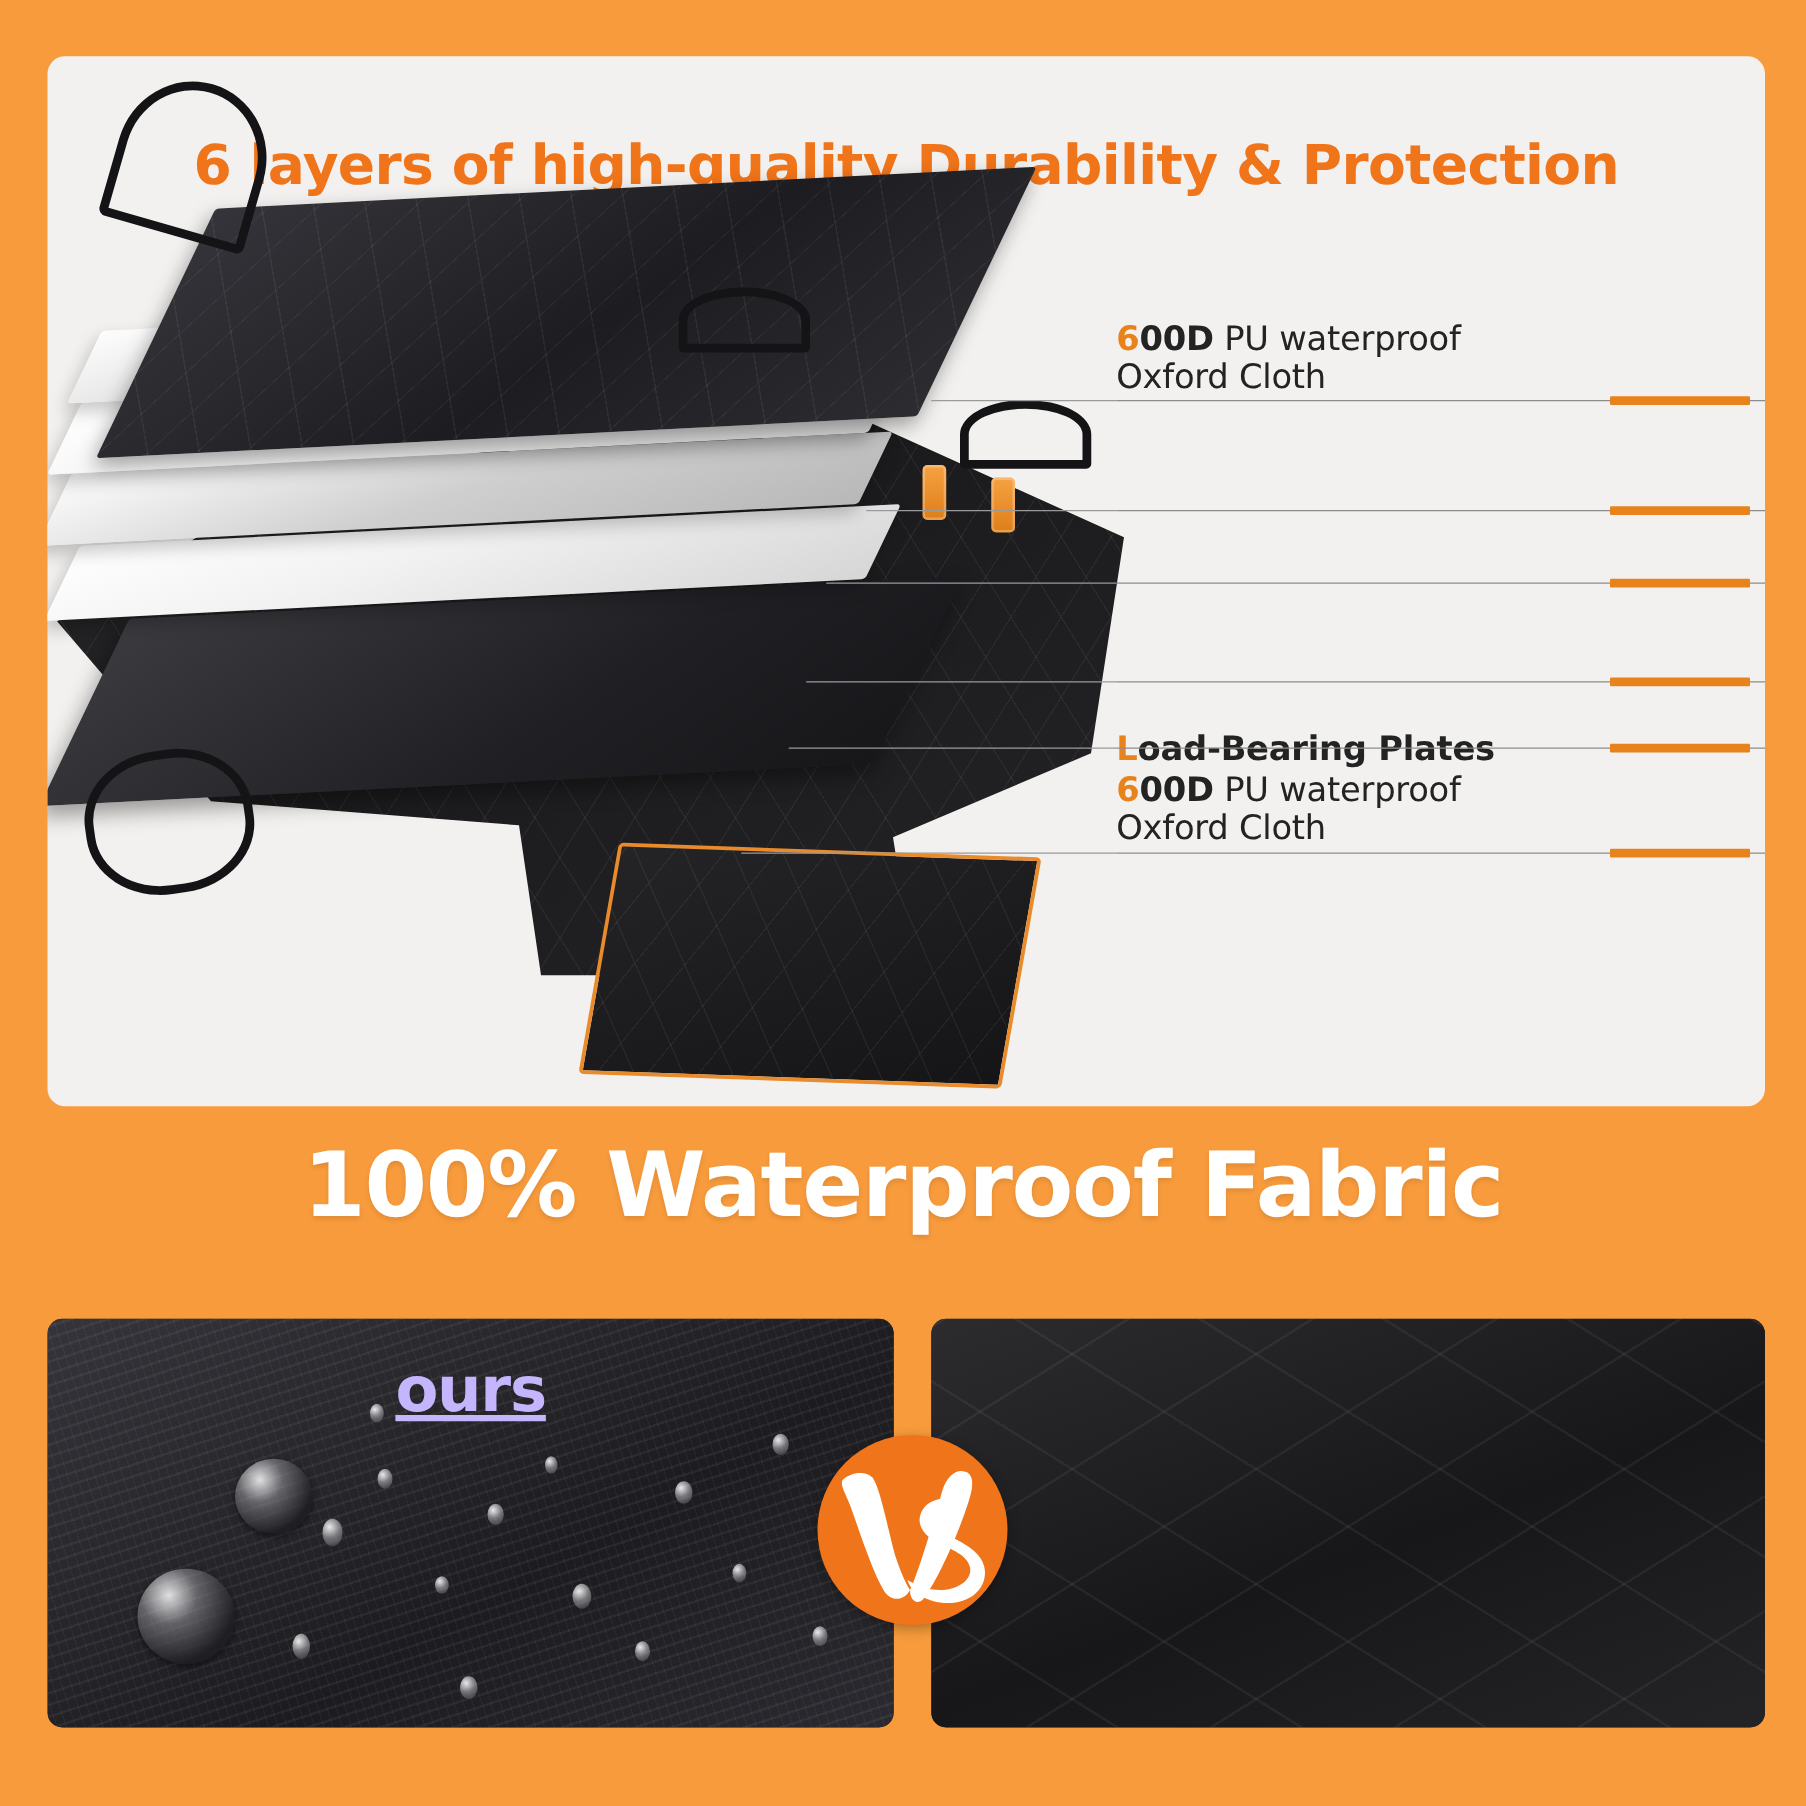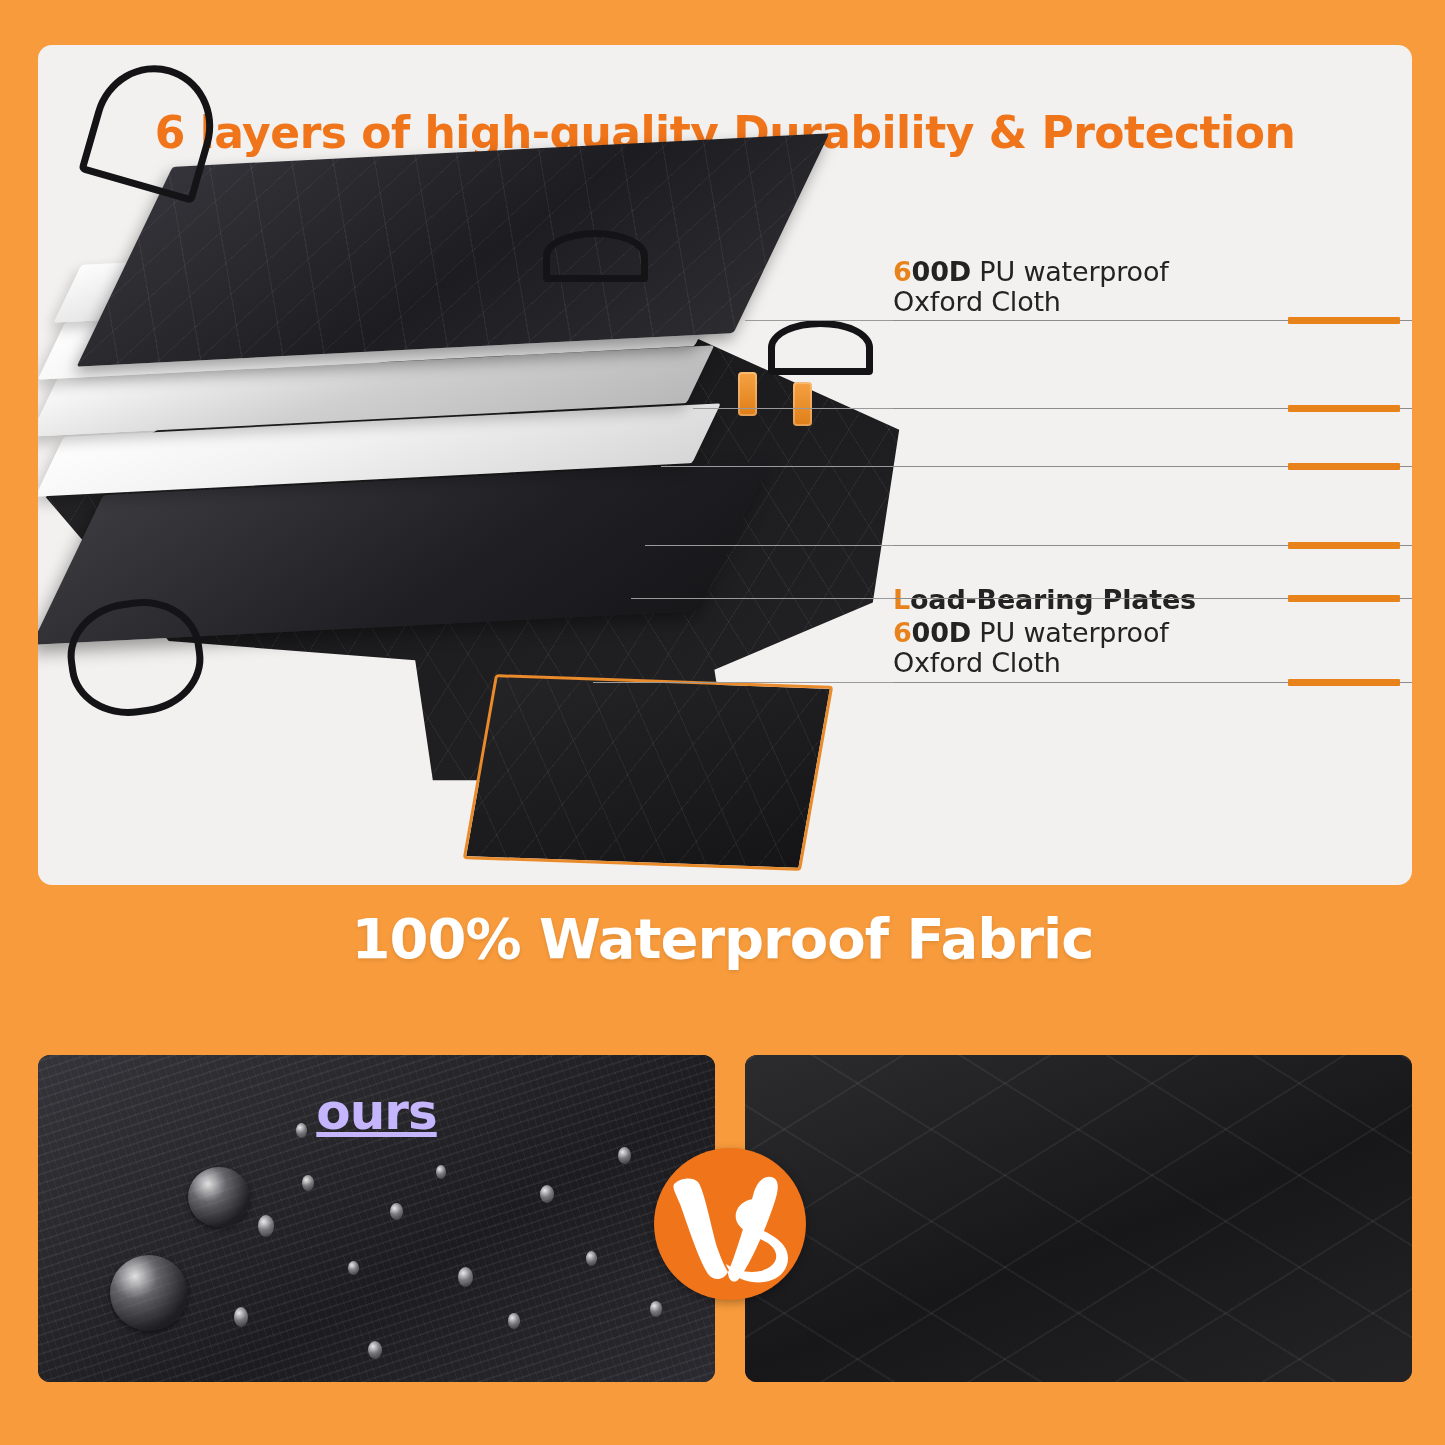--- a/index.html
+++ b/index.html
@@ -138,21 +138,21 @@
   
   .leader{
     position:absolute; height:1px; background:#9a9a9a;
   }
 
   
   .headline{
     position:absolute;
     left:0; top:906px; width:100%;
     text-align:center;
-    font-size:56px;
+    font-size:72px;
     font-weight:bold;
     color:#FFFFFF;
     font-family:"DejaVu Sans", sans-serif;
     letter-spacing:-1px;
     text-shadow:0 2px 4px rgba(0,0,0,.10);
   }
 
   
   .cmp{
     position:absolute; top:1055px; height:327px;

